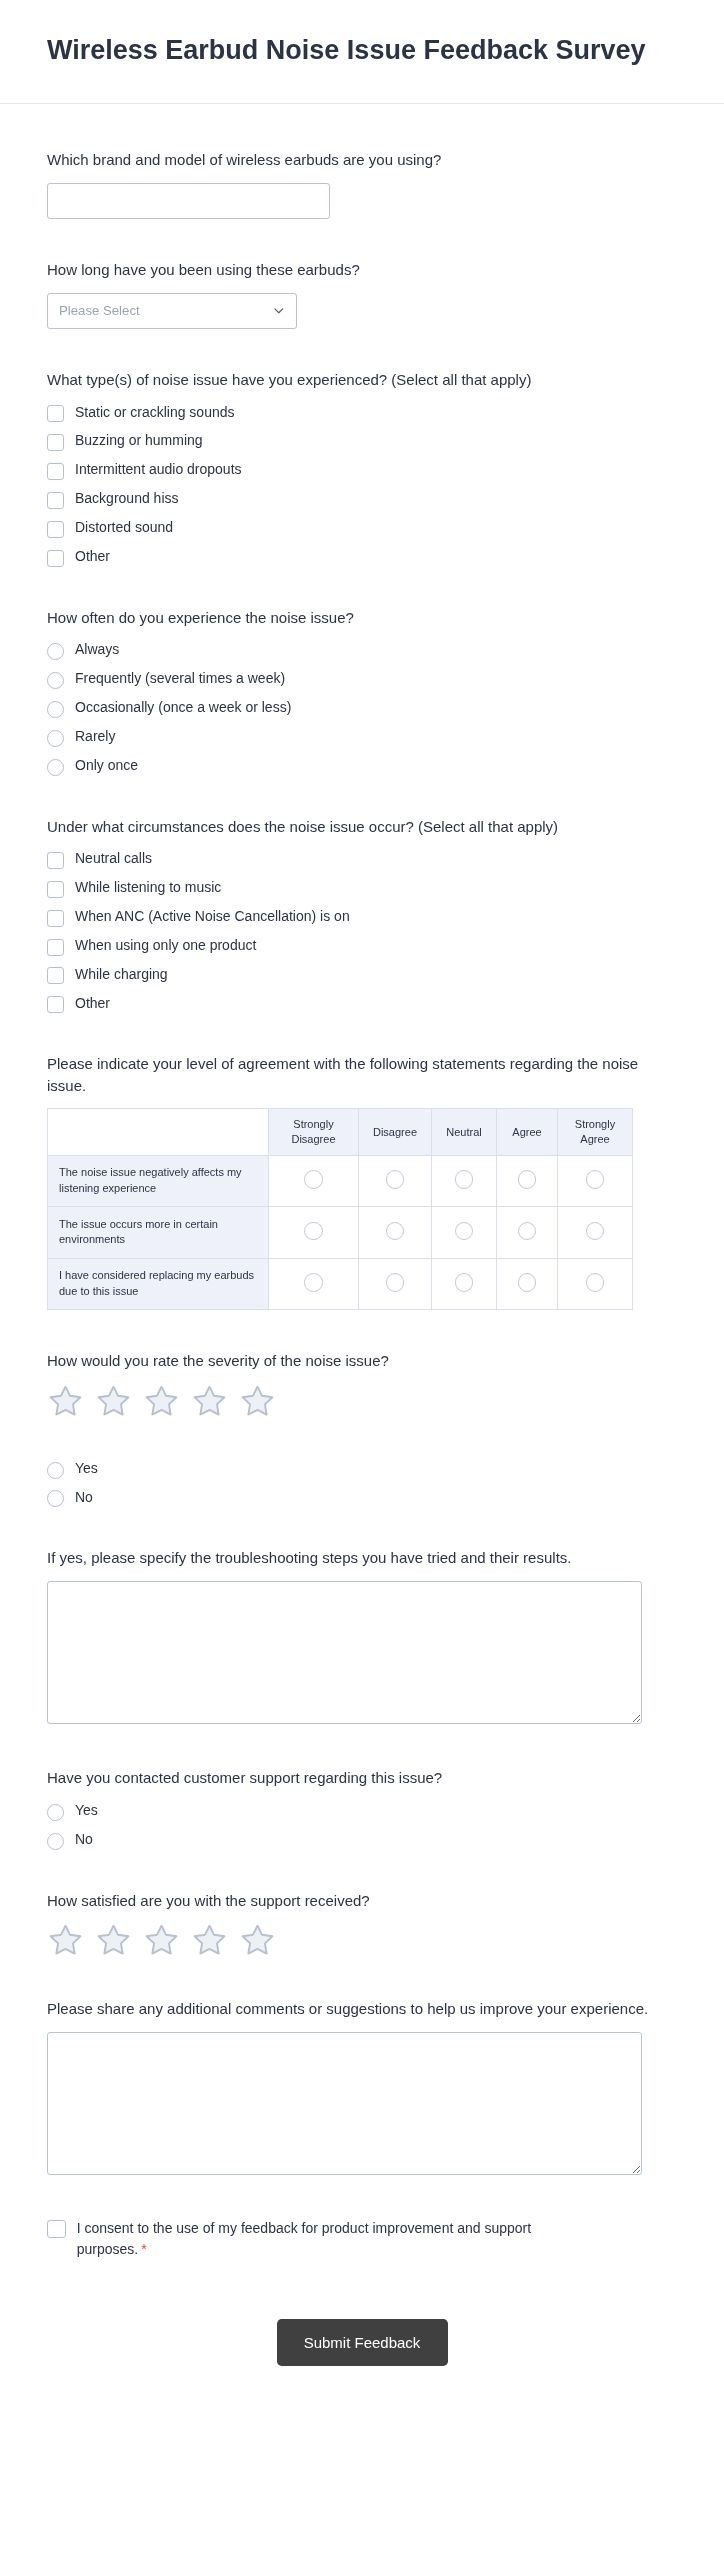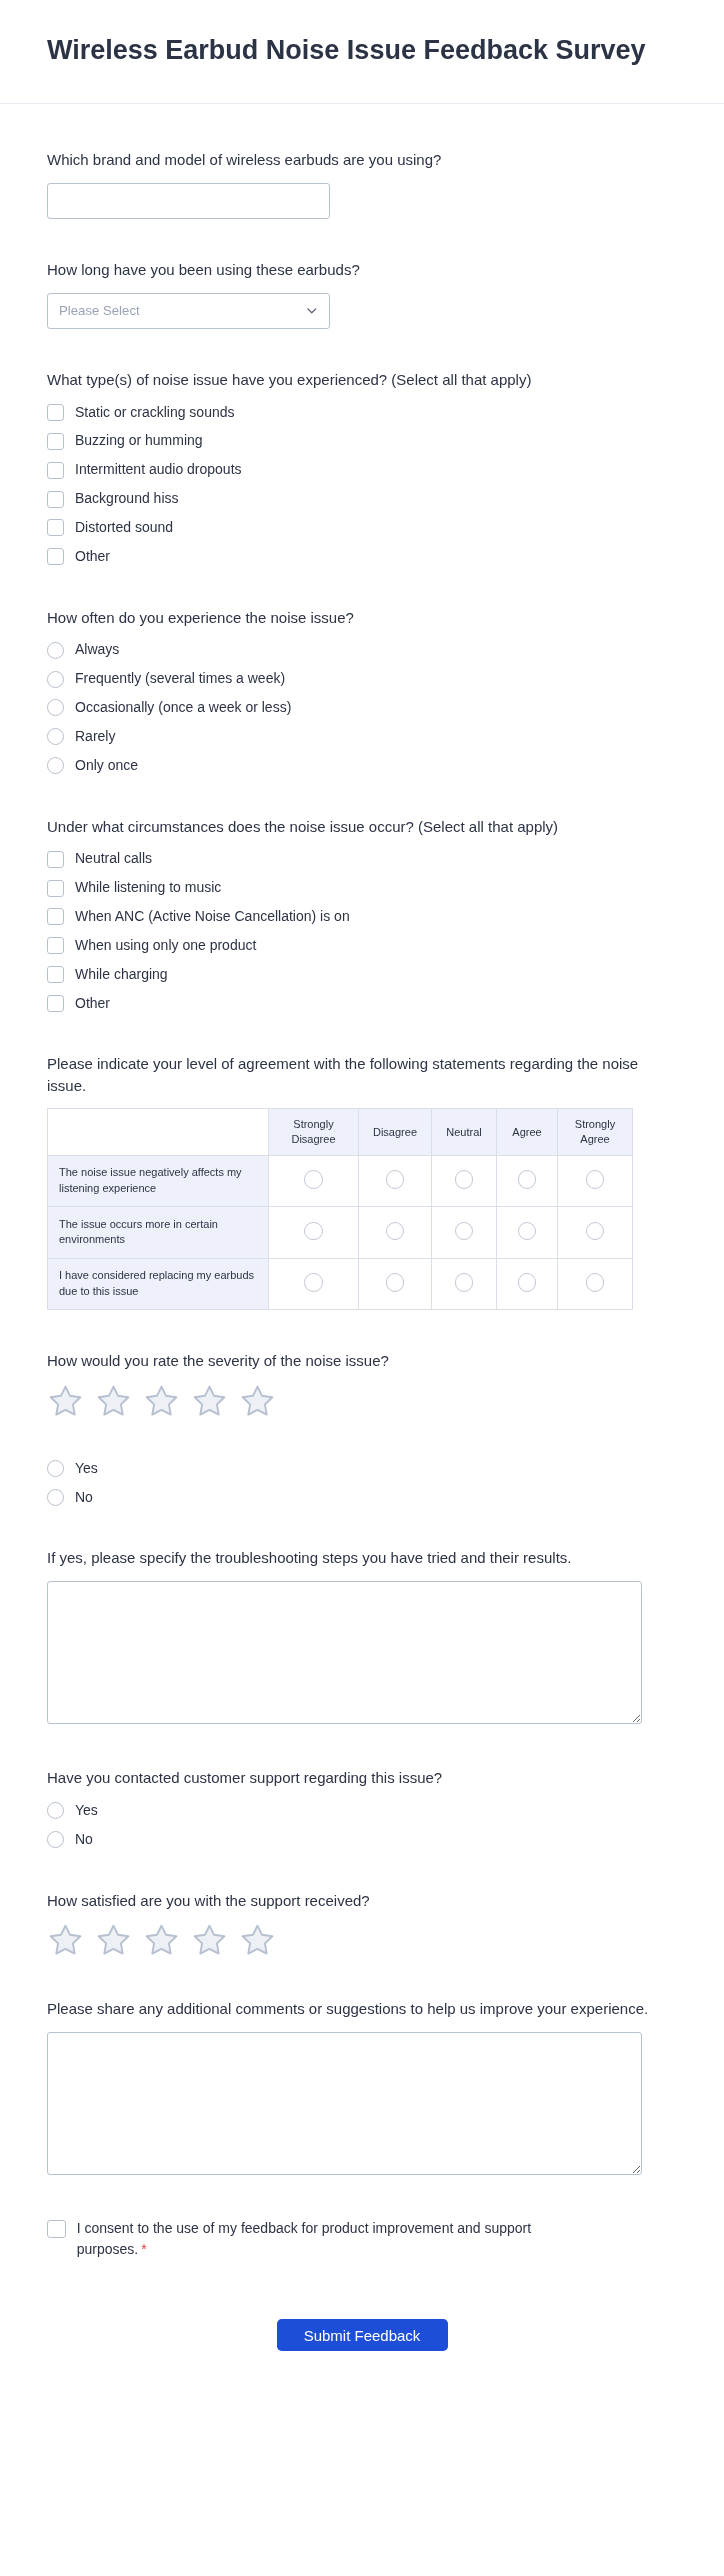--- a/index.html
+++ b/index.html
@@ -44,32 +44,32 @@
   
   .text-input {
     width: 283px; height: 36px;
     border: 0.8px solid #b8c1ce; border-radius: 3.1px;
     padding: 0 11px; font-size: 13.2px; color: #2c3345;
     font-family: inherit; background: #fff; outline: none;
   }
 
   
   .select-box {
-    width: 283px; height: 36px;
+    width: 250px; height: 36px;
     border: 0.8px solid #b8c1ce; border-radius: 3.1px;
     background: #fff; cursor: pointer;
     display: flex; align-items: center; justify-content: space-between;
     padding: 0 9.3px 0 11px;
   }
   .select-placeholder { font-size: 13.2px; color: #9aa3b5; }
   .chevron { width: 15.6px; height: 15.6px; flex: none; }
 
   
   .options { margin-top: 1.6px; }
-  .option-row { display: flex; align-items: center; margin-bottom: 9.3px; cursor: pointer; width: fit-content; }
+  .option-row { display: flex; align-items: flex-end; margin-bottom: 9.3px; cursor: pointer; width: fit-content; }
   .cb, .radio {
     appearance: none; -webkit-appearance: none;
     width: 17px; height: 17px; margin: 0; flex: none;
     border: 0.8px solid #b6bfcc; background: #fff; cursor: pointer; outline: none;
   }
   .cb { border-radius: 3.1px; }
   .radio { border-radius: 50%; }
   .opt-text { margin-left: 11px; font-size: 14px; line-height: 1.4; color: #2c3345; }
 
   
@@ -103,22 +103,22 @@
 
   
   .consent-row { align-items: flex-start; }
   .cb-lg { width: 18.7px; height: 18.7px; margin-top: 1.6px; border-radius: 3.1px; }
   .consent-text { max-width: 461px; font-size: 14px; line-height: 1.5; }
   .req { color: #e0433e; margin-left: 3.1px; }
 
   
   .submit-row { display: flex; justify-content: center; margin-top: 59px; padding-bottom: 148px; }
   .submit-btn {
-    min-width: 171px; height: 32px; padding: 0 23.4px;
-    background: #1d4ed8; color: #fff;
+    min-width: 171px; height: 47px; padding: 0 23.4px;
+    background: #404040; color: #fff;
     border: none; border-radius: 4.7px;
     font-family: inherit; font-size: 15px; font-weight: 500;
     cursor: pointer;
   }
 </style>
 </head>
 <body>
 
 <div class="page">
 

